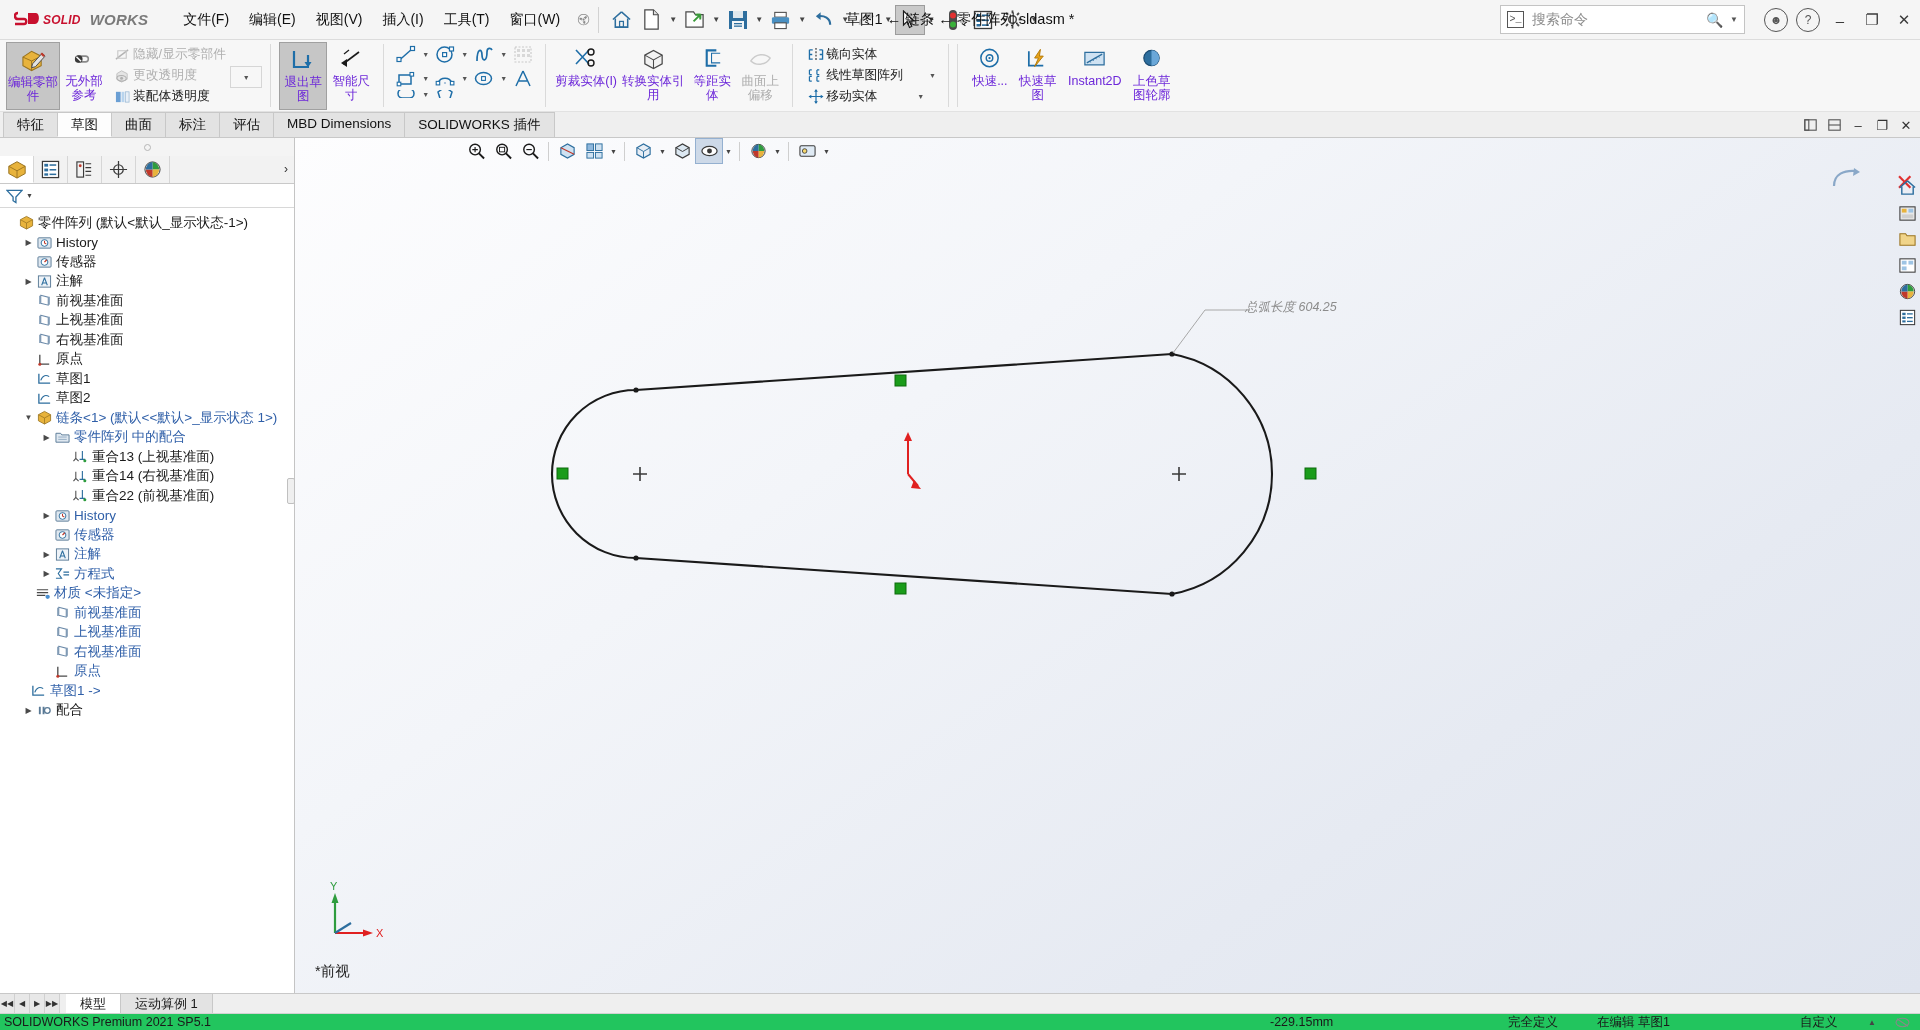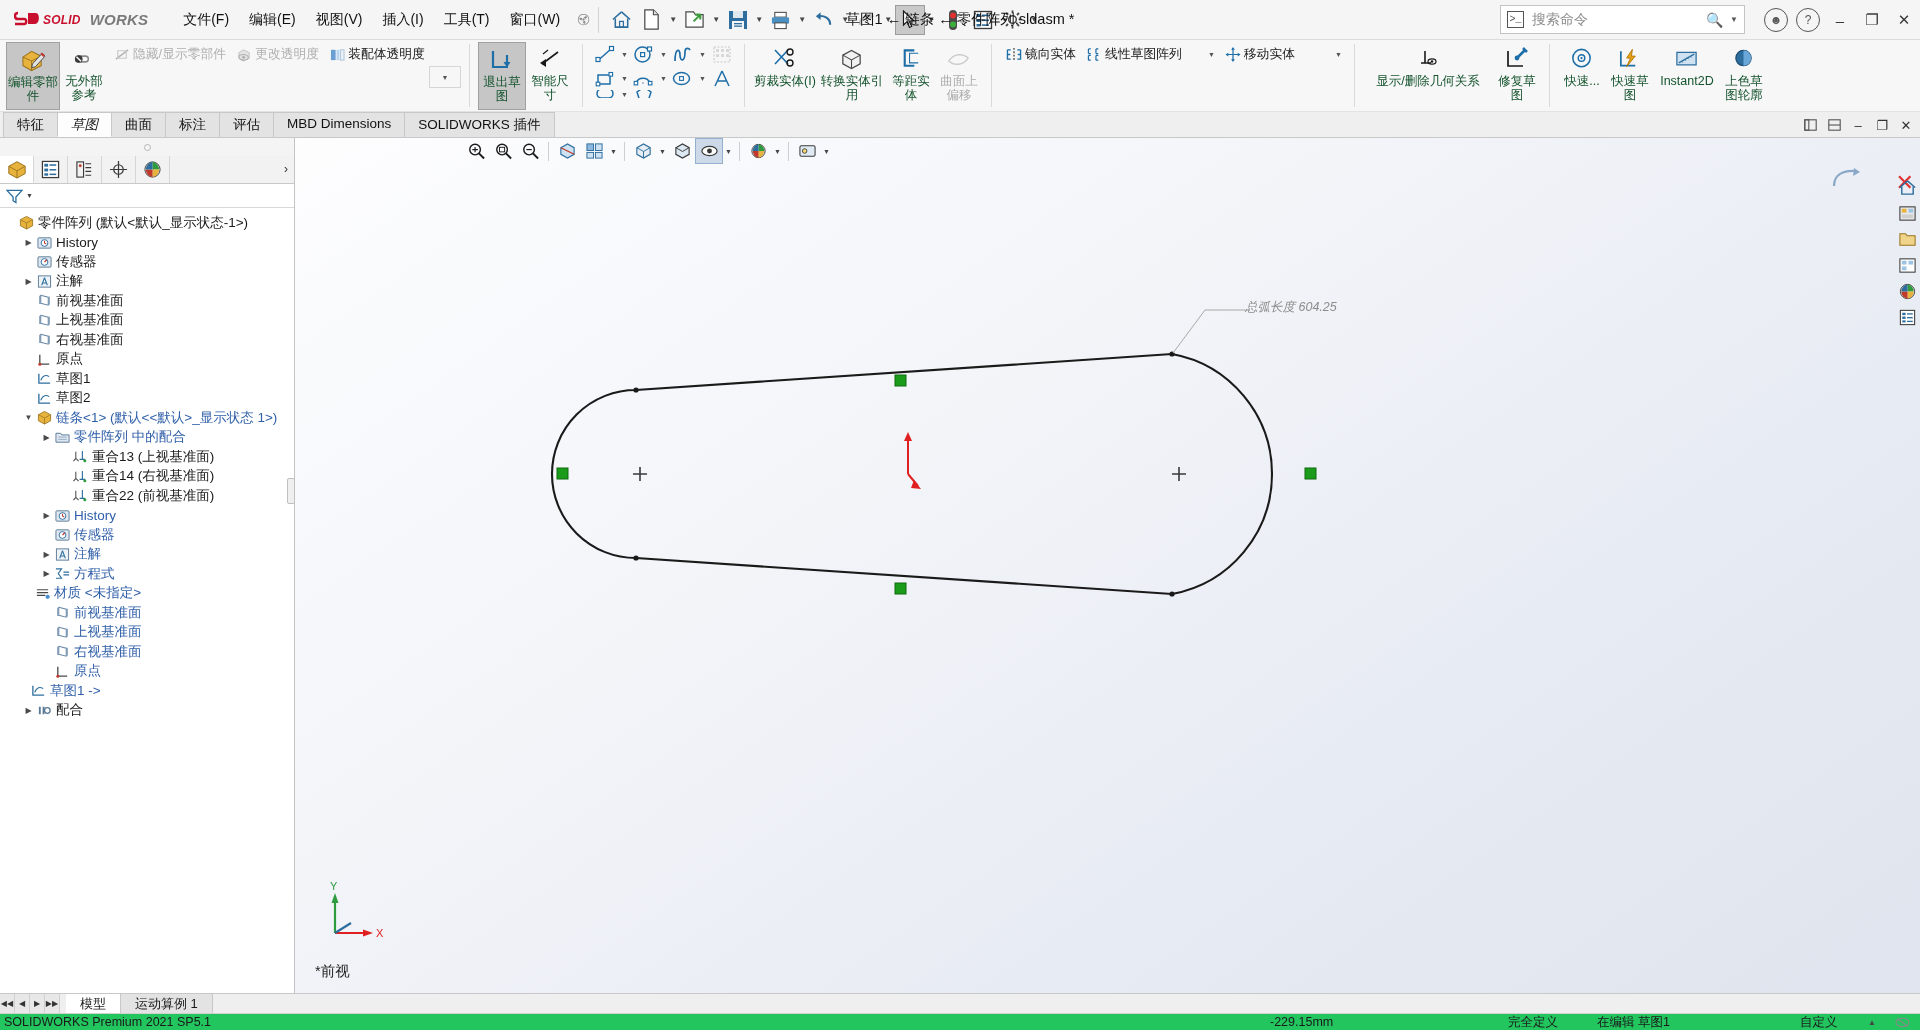--- a/index.html
+++ b/index.html
@@ -38,43 +38,43 @@
   #searchbox .mcar { margin-left:6px; font-size:8px; color:#555;}
   .winbtns { position:absolute; right:0; top:0; height:40px; display:flex; align-items:center;}
   .winbtns .wb { width:32px; height:40px; display:flex; align-items:center; justify-content:center; color:#3a3a3a; font-size:15px;}
   .circ-btn { width:24px;height:24px;border:1.6px solid #555;border-radius:50%;display:flex;align-items:center;justify-content:center;font-size:12px;color:#555;}
   
   #ribbon { height:72px; background:#f7f7f7; border-bottom:1px solid #e2e2e2; display:flex; align-items:stretch; padding-left:2px;}
   .rgroup { display:flex; align-items:flex-start; padding:2px 4px; }
   .rsep { width:1px; background:#dadada; margin:4px 4px; }
   .bigbtn {
     width:54px; min-height:68px; display:flex; flex-direction:column; align-items:center; justify-content:flex-start;
-    padding-top:4px; font-size:12.5px; line-height:14px; text-align:center; cursor:default; color:#14532d;
+    padding-top:4px; font-size:12.5px; line-height:14px; text-align:center; cursor:default; color:#6d28d9;
   }
   .bigbtn.active { background:#c6c6c6; border:1px solid #a0a0a0;}
   .bigbtn .glyph { height:26px; display:flex; align-items:center; justify-content:center; margin-bottom:2px;}
   .bigbtn.w70 { width:70px; }
   .bigbtn.w64 { width:64px; }
   .bigbtn.w48 { width:48px; }
   .bigbtn.dis { color:#adadad; }
-  .rowlist { display:flex; justify-content:flex-start; padding-top:2px;}
+  .rowlist { display:flex; flex-direction:column; justify-content:flex-start; padding-top:2px;}
   .rowitem { display:flex; align-items:center; height:21px; font-size:12.8px; padding:0 4px; cursor:default; white-space:nowrap;}
   .rowitem .ic { width:21px; display:flex; justify-content:center; align-items:center;}
   .rowitem.dis { color:#b0b0b0;}
   .minibtn { width:28px;height:24px;display:flex;align-items:center;justify-content:center;cursor:default;}
   .mcaret{font-size:7px;color:#555;width:11px;display:flex;align-items:center;justify-content:center;height:24px;}
   .sketchgrid { display:flex; flex-direction:column; }
   .sgrow { display:flex; align-items:center; }
   
   #tabbar { height:26px; background:#efefef; display:flex; align-items:flex-end; border-bottom:1px solid #c8c8c8; position:relative;}
   .cmdtab {
     padding:3px 13px 4px 13px; font-size:13.5px; border:1px solid #c8c8c8; border-bottom:none;
     background:#e3e3e3; margin-right:-1px; cursor:default; color:#111; height:25px;
   }
-  .cmdtab.on { background:#fdfdfd; border-bottom:1px solid #fdfdfd; position:relative; z-index:2;font-style:italic;}
+  .cmdtab.on { background:#fdfdfd; border-bottom:1px solid #fdfdfd; position:relative; z-index:2;}
   .tabright { position:absolute; right:4px; bottom:2px; display:flex; align-items:center; gap:4px; color:#333;}
   .tabright .tb { width:20px;height:20px;display:flex;align-items:center;justify-content:center;font-size:13px;}
   
   #main { display:flex; height:calc(1030px - 40px - 72px - 26px - 37px); }
   
   #leftpanel { width:295px; background:#fff; border-right:1px solid #c4c4c4; display:flex; flex-direction:column; position:relative;}
   #panel-grip { height:18px; display:flex; align-items:center; justify-content:center; background:#f4f4f4;}
   #panel-grip .dot { width:7px;height:7px;border-radius:50%;border:1px solid #b6b6b6;}
   #ptabs { height:28px; display:flex; align-items:stretch; background:#f2f2f2; border-bottom:1px solid #c9c9c9; position:relative;}
   .ptab { width:34px; display:flex;align-items:center;justify-content:center; border-right:1px solid #d6d6d6; cursor:default;}
@@ -501,42 +501,20 @@
             </svg>
         </span>
         <span>移动实体</span>
         <span style="margin-left:40px;font-size:7px;color:#555">▼</span>
       </div>
     </div>
   </div>
 
   <div class="rsep"></div>
 
-  <div class="rgroup">
-    <div class="bigbtn" style="width:130px">
-      <span class="glyph">
-        <svg width="26" height="24" viewBox="0 0 26 24">
-            <path d="M10 4 L10 16 M6 16 L16 16" stroke="#1a1a1a" stroke-width="1.6" fill="none"></path>
-            <ellipse cx="17" cy="14.5" rx="4" ry="2.6" fill="none" stroke="#1a1a1a" stroke-width="1.2"></ellipse>
-            <circle cx="17" cy="14.5" r="1.3" fill="#1a1a1a"></circle>
-          </svg>
-      </span>
-      <span>显示/删除几何关系</span>
-    </div>
-    <div class="bigbtn w48">
-      <span class="glyph">
-        <svg width="26" height="24" viewBox="0 0 26 24">
-            <path d="M4 4 L4 19 L19 19" fill="none" stroke="#1a1a1a" stroke-width="1.7"></path>
-            <path d="M13 11 L21 3 M19 1 L23 5" stroke="#1e6ea8" stroke-width="2.6" fill="none"></path>
-            <circle cx="13" cy="11" r="2.4" fill="#1e6ea8"></circle>
-          </svg>
-      </span>
-      <span>修复草图</span>
-    </div>
-  </div>
 
   <div class="rsep"></div>
 
   <div class="rgroup">
     <div class="bigbtn w48">
       <span class="glyph">
         <svg width="25" height="24" viewBox="0 0 26 24">
             <circle cx="13" cy="11" r="9" fill="none" stroke="#1e6ea8" stroke-width="1.6"></circle>
             <circle cx="13" cy="11" r="3.4" fill="none" stroke="#1e6ea8" stroke-width="1.5"></circle>
             <circle cx="13" cy="11" r="1.2" fill="#1e6ea8"></circle>

